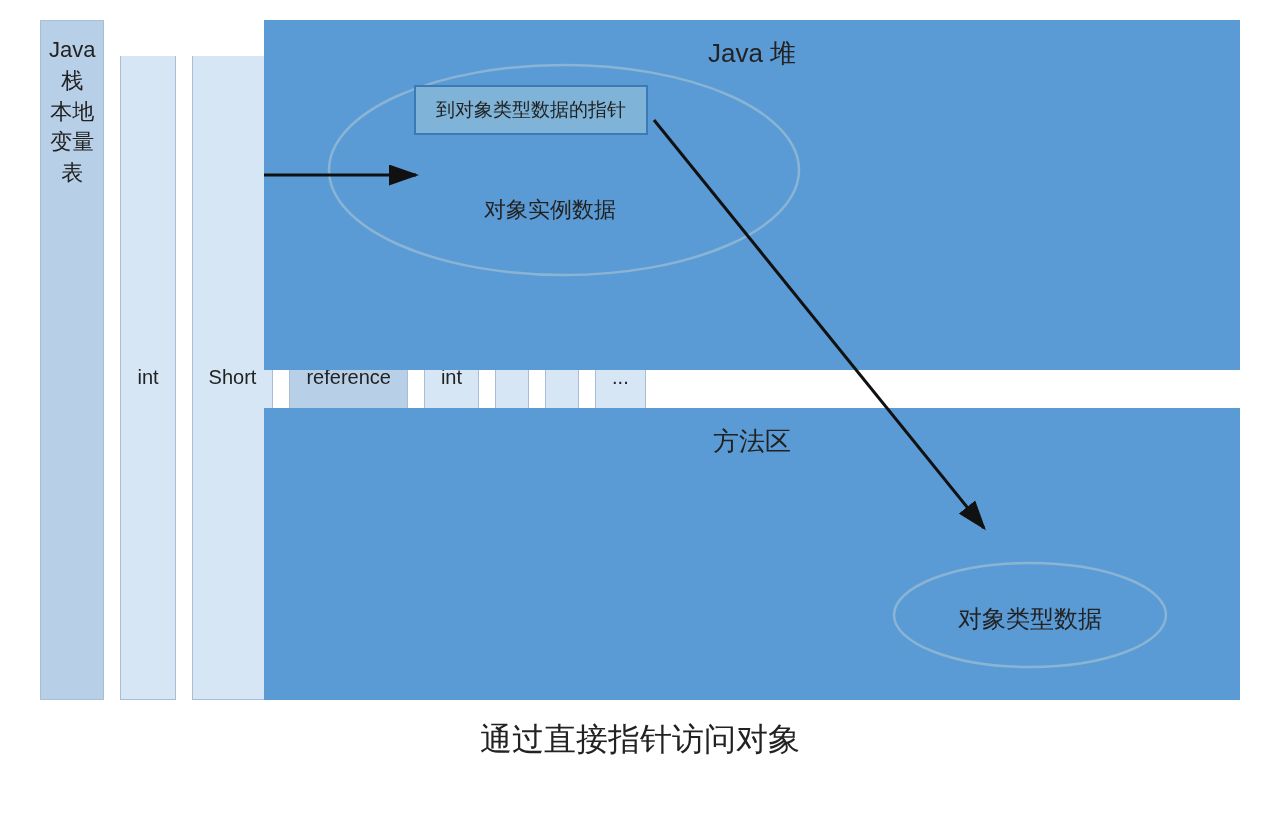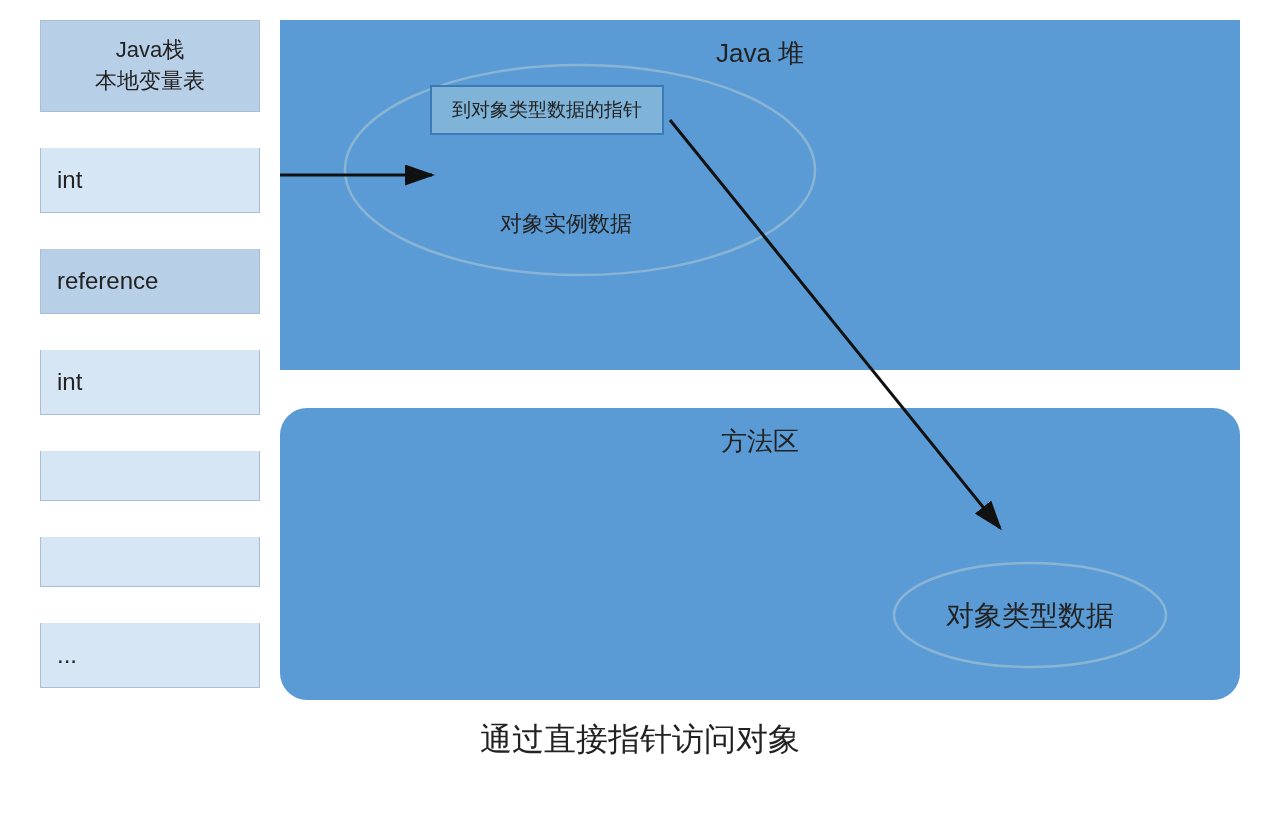--- a/index.html
+++ b/index.html
@@ -11,42 +11,43 @@
       overflow: hidden;
       display: flex;
       flex-direction: column;
       align-items: center;
       padding: 20px 40px 20px 40px;
     }
 
     
     .stack-panel {
       display: flex;
-      flex-direction: column;
+      flex-direction: row;
       width: 220px;
       min-width: 220px;
+      gap: 16px;
     }
 
     .stack-header {
       background: #b8cfe8;
       text-align: center;
       padding: 14px 8px;
       font-size: 22px;
       line-height: 1.4;
       color: #222;
       font-weight: normal;
       border: 1px solid #aabdd6;
     }
 
     .stack-item {
       background: #d6e6f5;
       border: 1px solid #aabdd6;
       border-top: none;
       padding: 18px 16px;
-      font-size: 24px;
+      font-size: 20px;
       color: #222;
       min-height: 65px;
       display: flex;
       align-items: center;
       margin-top: 36px;
     }
 
     .stack-item.reference {
       background: #b8cfe8;
       font-weight: normal;
@@ -55,39 +56,38 @@
     .stack-item.empty {
       min-height: 50px;
       background: #d6e6f5;
     }
 
     
     .right-panel {
       flex: 1;
       display: flex;
       flex-direction: column;
-      margin-left: 20px;
+      margin-left: 4px;
       position: relative;
       gap: 32px;
     }
 
     .heap-section {
       background: #5b9bd5;
       flex: 1.1;
       position: relative;
       padding: 16px 20px;
     }
 
     .method-section {
       background: #5b9bd5;
       flex: 0.9;
       position: relative;
       padding: 16px 20px;
       margin-top: 6px;
-      border-radius: 27px;
     }
 
     .section-title {
       font-size: 26px;
       color: #222;
       text-align: center;
       margin-bottom: 10px;
     }
 
     
@@ -140,54 +140,55 @@
     }
   </style>
 </head>
 <body>
 
 <div class="diagram-wrapper">
 
   <div class="stack-panel">
     <div class="stack-header">Java栈<br>本地变量表</div>
     <div class="stack-item">int</div>
+    <div class="stack-item">Short</div>
     <div class="stack-item reference">reference</div>
     <div class="stack-item">int</div>
     <div class="stack-item empty"></div>
     <div class="stack-item empty"></div>
     <div class="stack-item">...</div>
   </div>
 
   <div class="right-panel">
 
     <div class="heap-section">
       <div class="section-title">Java 堆</div>
 
       <svg class="heap-ellipse" viewBox="0 0 480 220" xmlns="http://www.w3.org/2000/svg">
         <ellipse cx="240" cy="110" rx="235" ry="105" fill="none" stroke="#8ab4d4" stroke-width="2.5"></ellipse>
       </svg>
 
       <div class="pointer-box" style="position:absolute; top:65px; left:150px;">
         <span>到对象类型数据的指针</span>
       </div>
 
-      <div style="position:absolute; top:189px; left:220px; font-size:22px; color:#222;">
+      <div style="position:absolute; top:175px; left:220px; font-size:22px; color:#222;">
         对象实例数据
       </div>
 
     </div>
 
     <div class="method-section">
       <div class="section-title">方法区</div>
 
       <svg style="position:absolute; right:70px; bottom:30px; width:280px; height:110px;" viewBox="0 0 280 110" xmlns="http://www.w3.org/2000/svg">
         <ellipse cx="140" cy="55" rx="136" ry="52" fill="none" stroke="#8ab4d4" stroke-width="2.5"></ellipse>
       </svg>
 
-      <div style="position:absolute; right:90px; bottom:65px; font-size:28px; color:#222; text-align:center; width:240px;">
+      <div style="position:absolute; right:90px; bottom:65px; font-size:24px; color:#222; text-align:center; width:240px;">
         对象类型数据
       </div>
     </div>
 
     <svg class="arrows-overlay" xmlns="http://www.w3.org/2000/svg">
       <defs>
         <marker id="arrowhead" markerWidth="10" markerHeight="7" refX="9" refY="3.5" orient="auto">
           <polygon points="0 0, 10 3.5, 0 7" fill="#111"></polygon>
         </marker>
       </defs>

